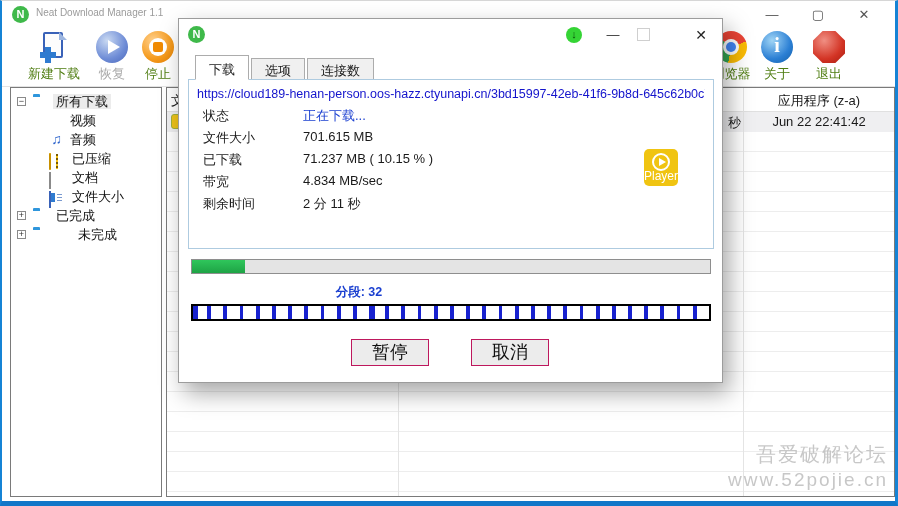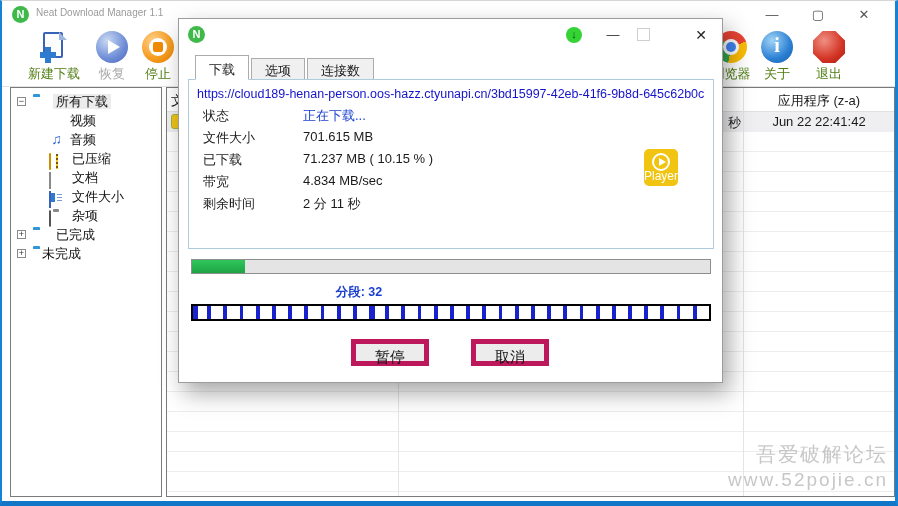--- a/index.html
+++ b/index.html
@@ -143,21 +143,21 @@
 
   .seg-label { position:absolute; left:110px; top:265px; width:140px; text-align:center;
     color:#1a3fd0; font-size:12.5px; font-weight:bold; }
   .segbar { position:absolute; left:12px; top:285px; width:520px; height:17px;
     border:2px solid #000; background:#fff; display:flex; }
   .segcell { flex:1; border-right:2px solid #1822cf; position:relative; }
   .segcell.last { border-right:none; }
   .segfill { position:absolute; left:0; top:0; bottom:0; background:#1822cf; }
 
   .dlg-btn { position:absolute; top:320px; width:78px; height:27px; background:#ececec;
-    border:5px solid #be185d; text-align:center; line-height:25px; font-size:15px; color:#111; }
+    border:1px solid #be185d; text-align:center; line-height:25px; font-size:18px; color:#111; }
   .btn-pause { left:172px; }
   .btn-cancel { left:292px; }
 </style>
 </head>
 <body>
 
 <div class="window">
   <div class="titlebar">
     <span class="app-logo">N</span>
     <span class="win-title">Neat Download Manager 1.1</span>
@@ -219,32 +219,28 @@
     </div>
     <div class="tree-item">
       <span class="t-icon doc-ico" style="left:38px;"></span>
       <span class="lbl" style="margin-left:56px;">文档</span>
     </div>
     <div class="tree-item">
       <span class="t-icon app-ico" style="left:38px;"></span>
       <span class="lbl" style="margin-left:56px;">文件大小</span>
     </div>
     <div class="tree-item">
-      <span class="t-icon misc-ico" style="left:38px;"></span>
-      <span class="lbl" style="margin-left:56px;">杂项</span>
-    </div>
-    <div class="tree-item">
       <span class="expander" style="left:6px;">+</span>
       <span class="t-icon fold-ico" style="left:22px;"></span>
       <span class="lbl" style="margin-left:42px;">已完成</span>
     </div>
     <div class="tree-item">
       <span class="expander" style="left:6px;">+</span>
       <span class="t-icon fold-ico" style="left:22px;"></span>
-      <span class="lbl" style="margin-left:28px;">未完成</span>
+      <span class="lbl" style="margin-left:64px;">未完成</span>
     </div>
   </div>
 
   <div class="table">
     <div class="tbl-rows"></div>
     <div class="tbl-header">
       <span class="hdr-cell" style="left:4px;">文件名称</span>
       <span class="hdr-cell" style="left:576px; width:152px; text-align:center;">应用程序 (z-a)</span>
     </div>
     <div class="sel-row">

